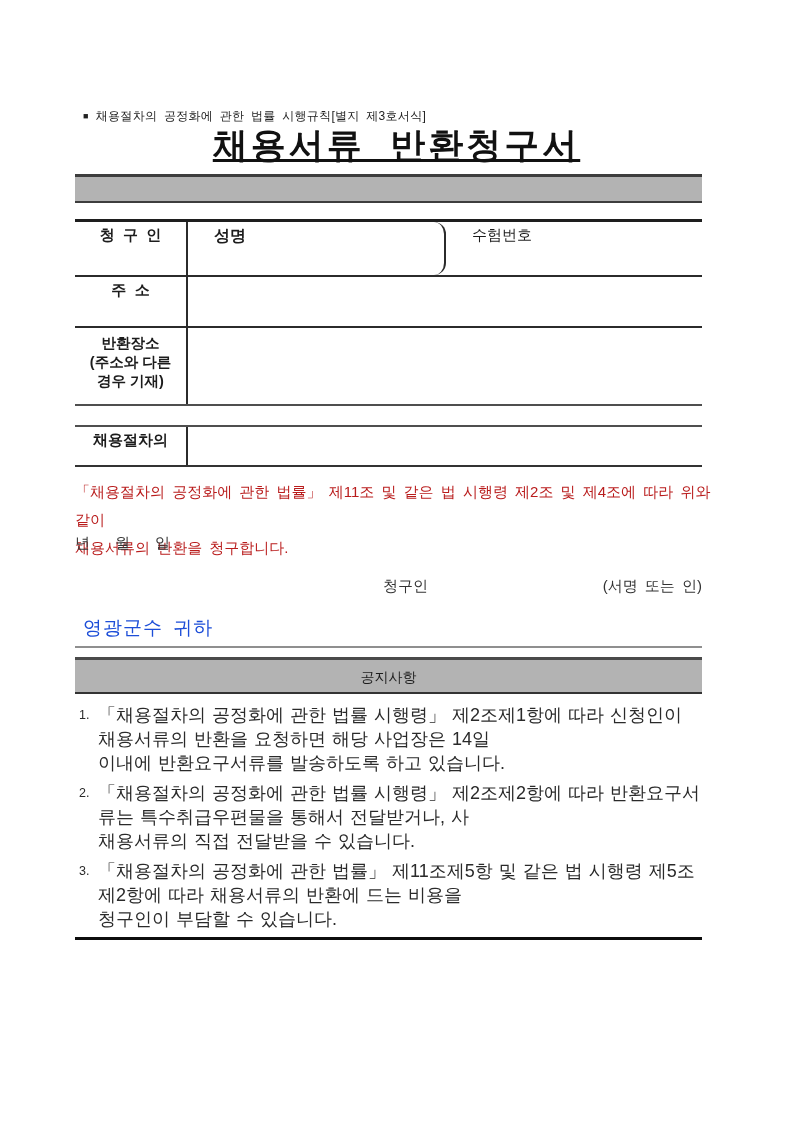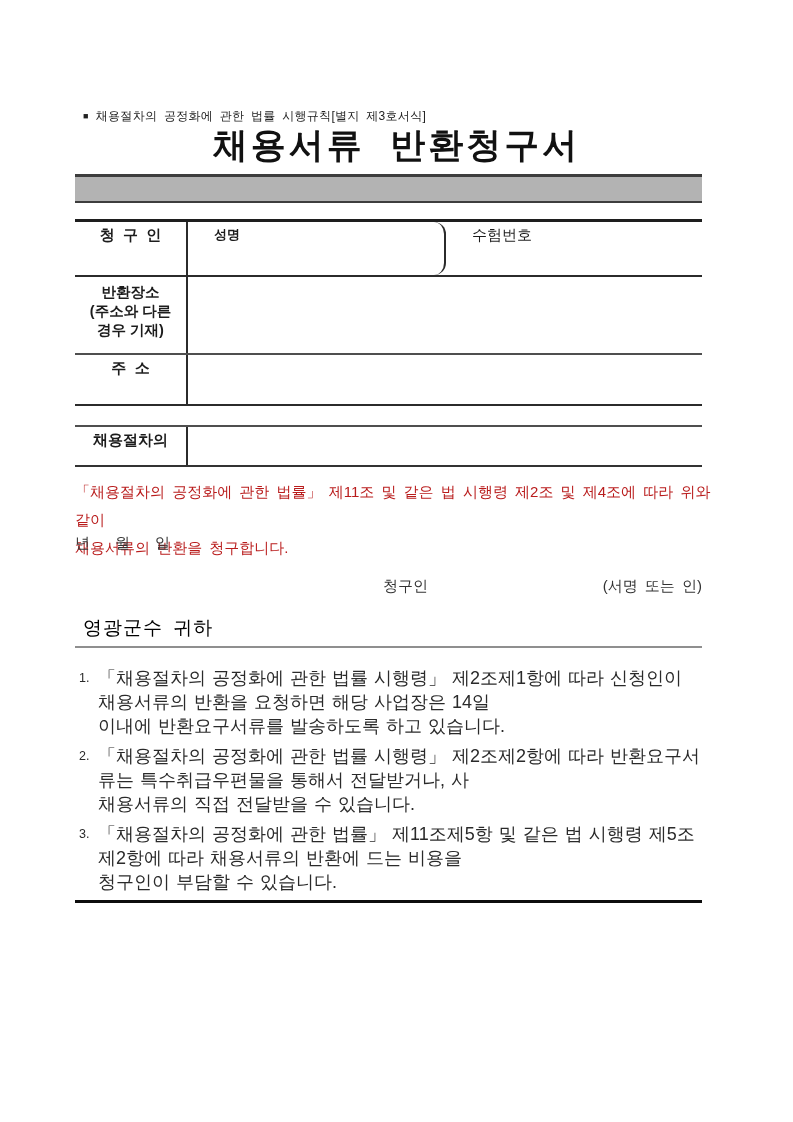--- a/index.html
+++ b/index.html
@@ -24,20 +24,21 @@
     margin-top:36px;
   }
   .form-ref .bullet { font-size:9px; vertical-align:1px; margin-right:7px; }
 
   
   .doc-title {
     position:absolute; top:122px; left:0; width:100%;
     text-align:center;
     font-size:35px; font-weight:700; letter-spacing:3px;
     color:#111;
+    text-decoration:underline;
   }
 
   
   .gray-bar-top {
     position:absolute; top:174px; left:75px; width:627px; height:29px;
     background:#b3b3b3;
     border-top:3px solid #3d3d3d; border-bottom:2px solid #3d3d3d;
   }
 
   
@@ -50,21 +51,21 @@
   .r2 { height:51px; border-bottom:2px solid #2b2b2b; }
   .r3 { height:78px; border-bottom:2px solid #4f4f4f; }
   .rgap { height:19px; }
   .r4 { height:42px; border-top:2px solid #4f4f4f; border-bottom:2px solid #333333; }
   .col-label {
     width:113px; border-right:2px solid #2b2b2b;
     display:flex; justify-content:center;
     font-weight:700; font-size:15px;
     padding-top:4px; text-align:center;
   }
-  .col-name { width:240px; border-right:2px solid #2b2b2b; padding:4px 0 0 8px; font-weight:700; font-size:13px;border-radius:12px; }
+  .col-name { width:240px; border-right:2px solid #2b2b2b; padding:4px 0 0 8px; font-weight:700; font-size:16px;border-radius:12px; }
   .col-exam { flex:1; padding:4px 0 0 8px; font-weight:400; font-size:15px; }
   .col-value { flex:1; padding:4px 0 0 8px; font-size:15px; }
   .lbl-multiline { line-height:19px; padding-top:6px; font-size:14.5px; }
 
   
   .statement {
     position:absolute; top:478px; left:75px; width:640px;
     font-size:15px; line-height:28px; word-spacing:3px;
     color:#b91c1c;
   }
@@ -76,21 +77,21 @@
   }
 
   
   .sig-row { position:absolute; top:577px; left:75px; width:627px; height:20px; font-size:15px; color:#333;text-decoration:underline; }
   .sig-requester { position:absolute; left:308px; top:0; }
   .sig-note { position:absolute; right:0; top:0; word-spacing:3px; }
 
   
   .recipient {
     position:absolute; top:615px; left:83px;
-    font-size:19px; letter-spacing:1px; color:#000000; word-spacing:4px;
+    font-size:19px; letter-spacing:1px; color:#1d4ed8; word-spacing:4px;
   }
 
   .thin-gray-line {
     position:absolute; top:646px; left:75px; width:627px; height:2px;
     background:#8f8f8f;
   }
 
   
   .notice-section { position:absolute; top:657px; left:75px; width:627px; }
   .notice-bar {
@@ -130,28 +131,28 @@
       <div class="col-label pre">청  구  인</div>
       <div class="col-name">
         <span>성명</span>
         <span></span>
       </div>
       <div class="col-exam">
         <span>수험번호</span>
         <span></span>
       </div>
     </div>
+    <div class="row r2">
+      <div class="col-label pre">주  소</div>
+      <div class="col-value"></div>
+    </div>
     <div class="row r3">
       <div class="col-label lbl-multiline preline">반환장소
 (주소와 다른
 경우 기재)</div>
-      <div class="col-value"></div>
-    </div>
-    <div class="row r2">
-      <div class="col-label pre">주  소</div>
       <div class="col-value"></div>
     </div>
     <div class="row rgap"></div>
     <div class="row r4">
       <div class="col-label">채용절차의</div>
       <div class="col-value"></div>
     </div>
   </div>
 
   <div class="statement preline">  「채용절차의 공정화에 관한 법률」  제11조 및 같은 법 시행령 제2조 및 제4조에 따라 위와 같이
@@ -162,20 +163,21 @@
   <div class="sig-row">
     <span class="sig-requester">청구인</span>
     <span class="sig-note">(서명 또는 인)</span>
   </div>
 
   <div class="recipient">영광군수 귀하</div>
 
   <div class="thin-gray-line"></div>
 
   <div class="notice-section">
+    <div class="notice-bar">공지사항</div>
     <div class="notice-items">
       <div class="notice-item">
         <div class="notice-no">1.</div>
         <div class="notice-text preline">「채용절차의 공정화에 관한 법률 시행령」  제2조제1항에 따라 신청인이 채용서류의 반환을 요청하면 해당 사업장은 14일
 이내에 반환요구서류를 발송하도록 하고 있습니다.</div>
       </div>
       <div class="notice-item">
         <div class="notice-no">2.</div>
         <div class="notice-text preline">「채용절차의 공정화에 관한 법률 시행령」  제2조제2항에 따라 반환요구서류는 특수취급우편물을 통해서 전달받거나, 사
 채용서류의 직접 전달받을 수 있습니다.</div>

